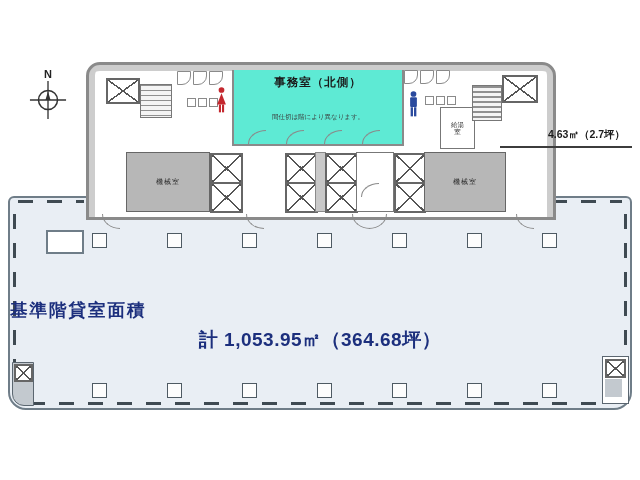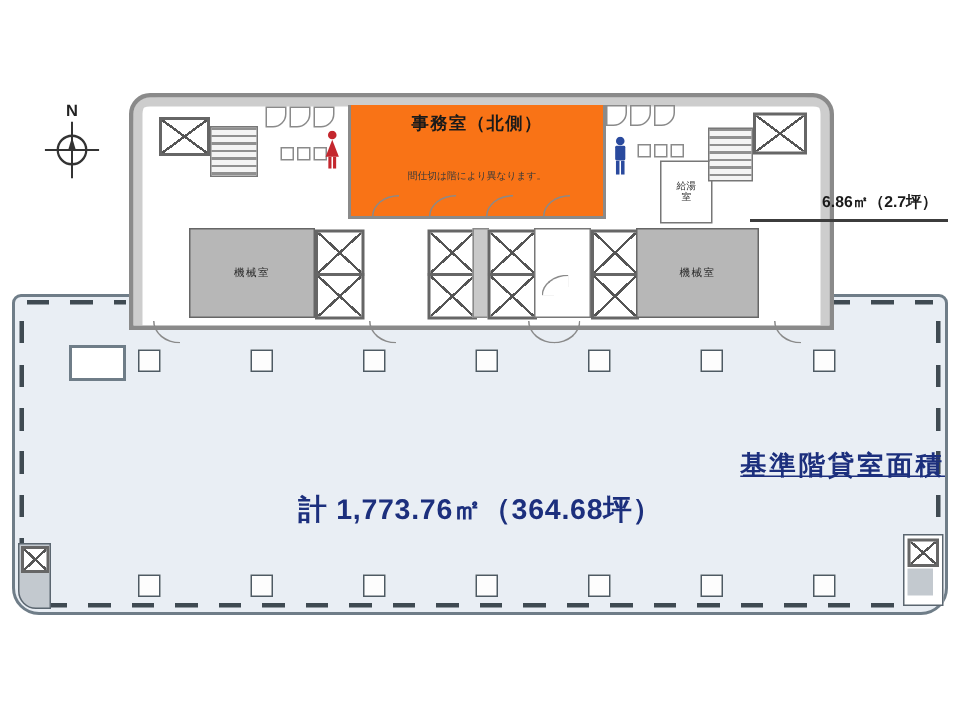--- a/index.html
+++ b/index.html
@@ -7,43 +7,43 @@
          font-family:"Liberation Sans", sans-serif;}
 
   
   .slab{position:absolute;left:8px;top:196px;width:620px;height:210px;
         background:#e9eef4;border:2px solid #6f7d88;border-radius:6px 6px 18px 18px;}
   .dash-h{position:absolute;height:3px;
         background:repeating-linear-gradient(90deg,#3f4a52 0 15px,transparent 15px 29px);}
   .dash-v{position:absolute;width:3px;
         background:repeating-linear-gradient(180deg,#3f4a52 0 15px,transparent 15px 29px);}
   .col{position:absolute;width:13px;height:13px;background:#fdfdfd;border:1.5px solid #4e5a63;}
-  .slab-title{position:absolute;left:0;right:0;top:100px;text-align:right;
-        font-size:17.5px;font-weight:bold;color:#1c2f7d;letter-spacing:2px;text-decoration:underline;}
+  .slab-title{position:absolute;left:0;right:0;top:100px;text-align:left;
+        font-size:17.5px;font-weight:bold;color:#1c2f7d;letter-spacing:2px;}
   .slab-total{position:absolute;left:0;right:0;top:129px;text-align:center;
         font-size:19px;font-weight:bold;color:#1c2f7d;letter-spacing:0.5px;}
   .notch{position:absolute;background:#fff;border:2px solid #6f7d88;}
   .shaftbox{position:absolute;border:1.5px solid #5b6670;background:#c3c9cf;}
 
   
   .core{position:absolute;left:86px;top:62px;width:464px;height:152px;background:#fff;
         border:3px solid #8a8a8a;border-radius:14px 14px 0 0;
         box-shadow:inset 0 6px 0 #cdcdcd, inset 6px 0 0 #cdcdcd, inset -6px 0 0 #cdcdcd;}
   .xbox{position:absolute;border:2px solid #666;
         background:
         linear-gradient(to top right, transparent calc(50% - 0.8px), #555 calc(50% - 0.8px), #555 calc(50% + 0.8px), transparent calc(50% + 0.8px)),
         linear-gradient(to bottom right, transparent calc(50% - 0.8px), #555 calc(50% - 0.8px), #555 calc(50% + 0.8px), transparent calc(50% + 0.8px)),
         #fff;}
   .stairs{position:absolute;border:1.5px solid #777;background:
         repeating-linear-gradient(180deg,#909090 0 1.5px,#f4f4f4 1.5px 5px);}
   .stallrow{position:absolute;display:flex;gap:2px;}
   .stall{width:12px;height:12px;border:1px solid #8a8a8a;border-bottom-right-radius:9px;background:#fff;}
   .sinkrow{position:absolute;display:flex;gap:2px;}
   .sink{width:7px;height:7px;border:1px solid #8a8a8a;background:#fff;}
-  .office{position:absolute;left:143px;top:5px;width:168px;height:74px;background:#f97316;
+  .office{position:absolute;left:143px;top:5px;width:168px;height:74px;background:#5eead4;
         border:2px solid #8a8a8a;border-top:none;}
   .office-title{position:absolute;left:0;right:0;top:5px;text-align:center;
         font-size:11.5px;font-weight:bold;color:#1a1a1a;letter-spacing:1px;}
   .office-area{position:absolute;left:0;right:0;top:23px;text-align:center;
         font-size:11.5px;font-weight:bold;color:#1a1a1a;}
   .office-note{position:absolute;left:0;right:0;top:43px;text-align:center;
         font-size:6.5px;color:#3a3a3a;}
   .kroom{position:absolute;left:351px;top:42px;width:33px;height:40px;background:#fff;
         border:1.5px solid #777;display:flex;align-items:center;justify-content:center;}
   .kroom-label{width:15px;font-size:6.5px;line-height:1.15;color:#2e2e2e;text-align:center;}
@@ -117,21 +117,21 @@
 
     <div class="shaftbox" style="left:2px;top:164px;width:20px;height:42px;border-radius:0 0 0 12px;">
       <div class="xbox" style="left:1px;top:1px;width:15px;height:14px;"></div>
     </div>
     <div class="shaftbox" style="left:592px;top:158px;width:25px;height:46px;background:#fff;">
       <div class="xbox" style="left:2px;top:2px;width:17px;height:15px;"></div>
       <div style="position:absolute;left:2px;top:22px;width:17px;height:18px;background:#c3c9cf;"></div>
     </div>
 
     <div class="slab-title">基準階貸室面積</div>
-    <div class="slab-total">計 1,773.76㎡（364.68坪）</div>
+    <div class="slab-total">計 1,053.95㎡（364.68坪）</div>
   </div>
 
   <div class="core">
 
     <div class="xbox" style="left:17px;top:13px;width:30px;height:22px;"></div>
     <div class="stairs" style="left:51px;top:19px;width:30px;height:32px;"></div>
     <div class="stallrow" style="left:88px;top:6px;">
       <div class="stall"></div>
       <div class="stall"></div>
       <div class="stall"></div>
@@ -201,15 +201,15 @@
     </div>
   </div>
 
   <div class="arc arc-bl" style="left:102px;top:214px;"></div>
   <div class="arc arc-bl" style="left:246px;top:214px;"></div>
   <div class="arc arc-bl" style="left:352px;top:214px;"></div>
   <div class="arc arc-br" style="left:369px;top:214px;"></div>
   <div class="arc arc-bl" style="left:516px;top:214px;"></div>
 
   <div class="ann-line"></div>
-  <div class="ann-text">6.86㎡（2.7坪）</div>
+  <div class="ann-text">4.63㎡（2.7坪）</div>
 
 </div>
 
 </body></html>

